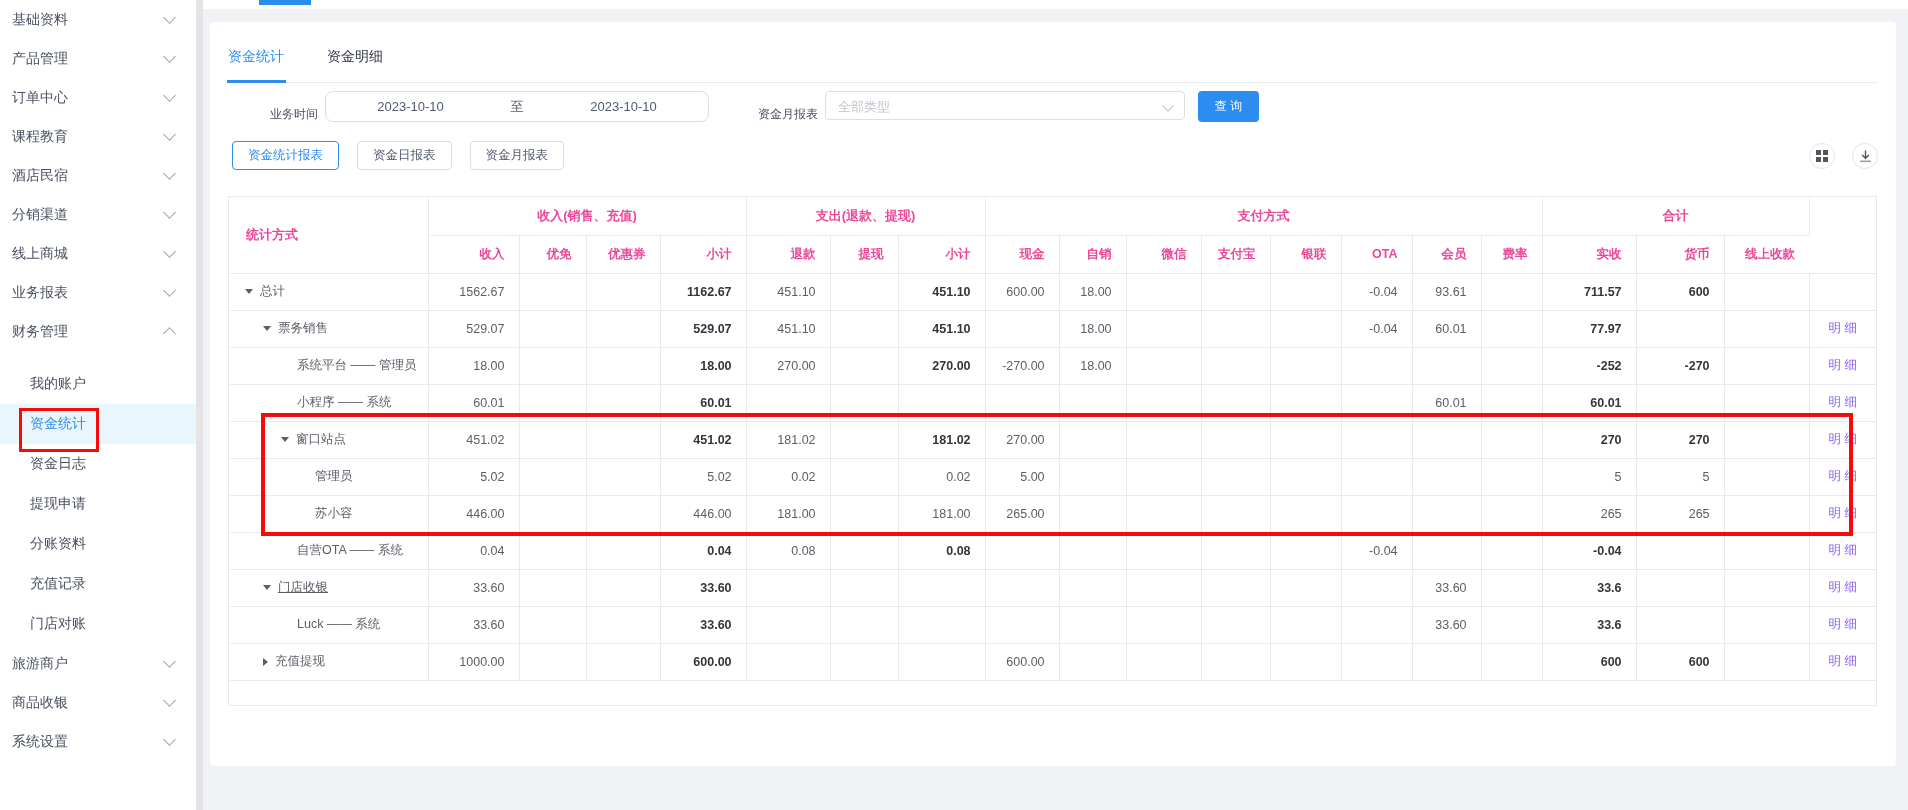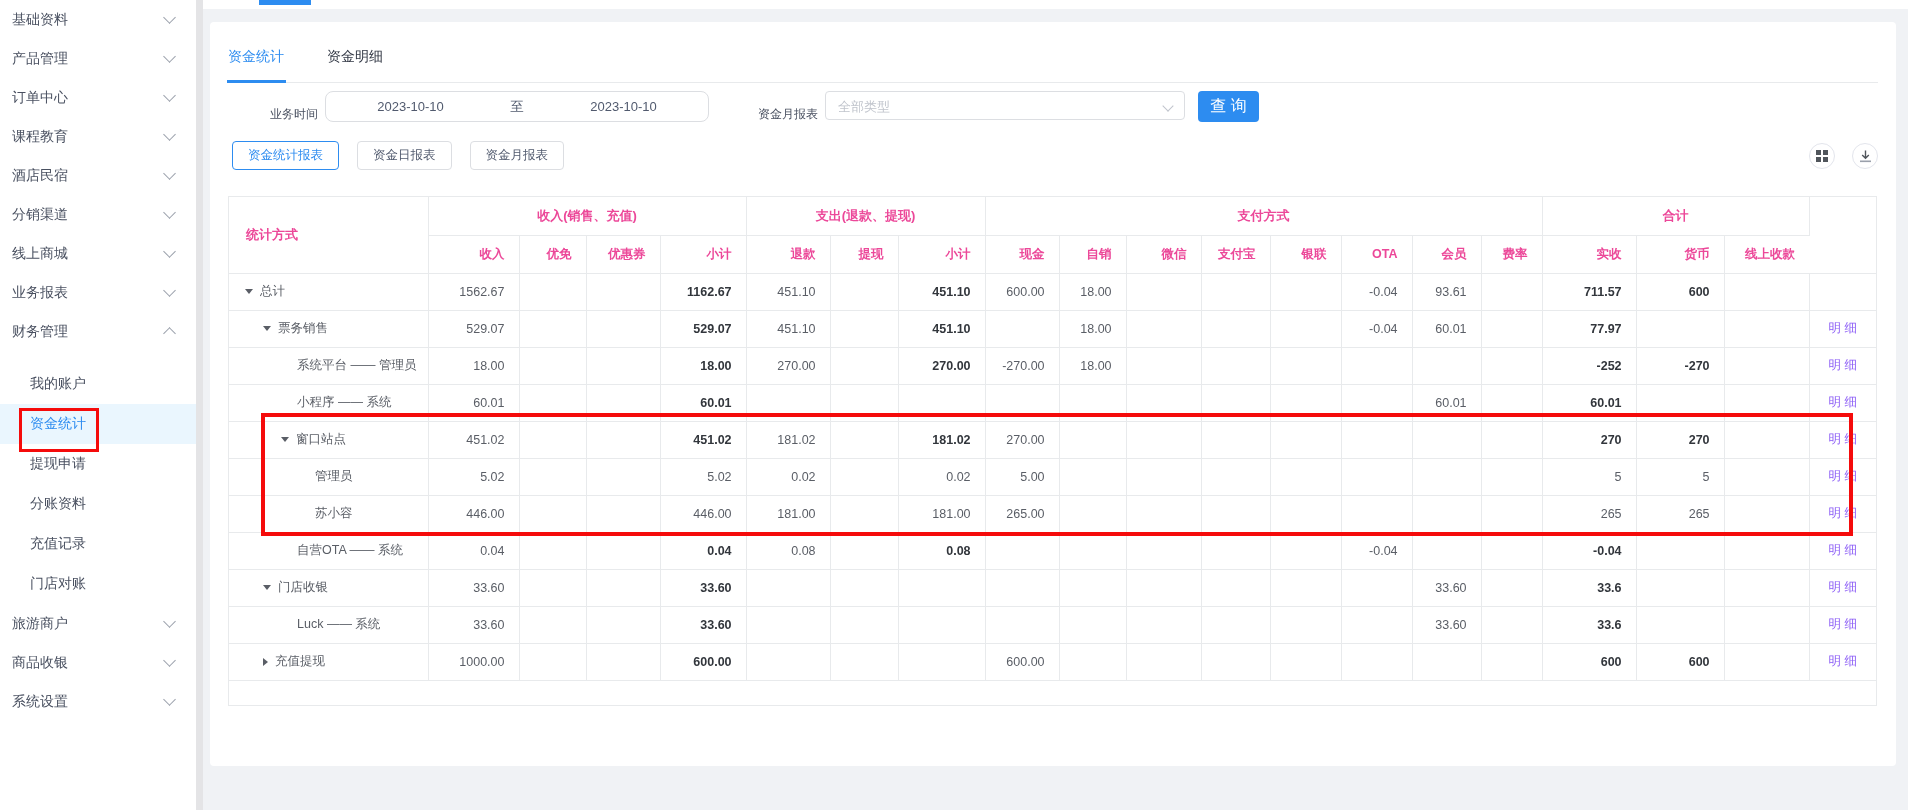--- a/index.html
+++ b/index.html
@@ -32,21 +32,21 @@
   
   #filters{position:absolute;left:0;top:69px;width:1686px;height:31px;}
   .flt-label{position:absolute;top:8px;height:31px;line-height:31px;font-size:12px;color:#495060;}
   #date-label{left:60px;}
   #date-box{position:absolute;left:115px;top:0;width:382px;height:29px;border:1px solid #dcdee2;border-radius:8px;background:#fff;display:flex;align-items:center;font-size:13px;color:#515a6e;cursor:pointer;}
   #date-box .d{flex:1;text-align:center;}
   #date-box .sep{width:44px;text-align:center;color:#515a6e;font-size:13.5px;}
   #type-label{left:548px;}
   #type-select{position:absolute;left:615px;top:0;width:360px;height:29px;border:1px solid #dcdee2;border-radius:4px;background:#fff;font-size:13px;color:#c0c4cc;line-height:29px;padding-left:12px;box-sizing:border-box;cursor:pointer;}
   #type-select .chev-s{position:absolute;right:12px;top:10px;width:7px;height:7px;border-right:1.4px solid #c0c4cc;border-bottom:1.4px solid #c0c4cc;transform:rotate(45deg);}
-  #query-btn{position:absolute;left:988px;top:0;width:61px;height:31px;background:#2d8cf0;border:none;border-radius:4px;color:#fff;font-size:16px;cursor:pointer;font-family:inherit;}
+  #query-btn{position:absolute;left:988px;top:0;width:61px;height:31px;background:#2d8cf0;border:none;border-radius:4px;color:#fff;font-size:12px;cursor:pointer;font-family:inherit;}
 
   
   #report-btns{position:absolute;left:22px;top:119px;display:flex;}
   .rbtn{height:29px;padding:0 15px;margin-right:18px;background:#fff;border:1px solid #dcdee2;border-radius:4px;font-size:12.5px;color:#515a6e;cursor:pointer;font-family:inherit;}
   .rbtn.active{border-color:#2d8cf0;color:#2d8cf0;}
 
   
   .icon-btn{position:absolute;top:121px;width:26px;height:26px;border:1px solid #e3e5ec;border-radius:50%;background:#fff;display:flex;align-items:center;justify-content:center;cursor:pointer;padding:0;}
   #grid-btn{left:1599px;}
   #download-btn{left:1642px;}
@@ -115,20 +115,23 @@
       </div>
       <div class="side-item group">
         <span>财务管理</span>
         <span class="chev up"></span>
       </div>
       <div class="side-item sub first-sub">
         <span>我的账户</span>
       </div>
       <div class="side-item sub active">
         <span>资金统计</span>
+      </div>
+      <div class="side-item sub">
+        <span>资金日志</span>
       </div>
       <div class="side-item sub">
         <span>提现申请</span>
       </div>
       <div class="side-item sub">
         <span>分账资料</span>
       </div>
       <div class="side-item sub">
         <span>充值记录</span>
       </div>
@@ -420,21 +423,21 @@
               <td class="num"></td>
               <td class="num">-0.04</td>
               <td class="num"></td>
               <td class="num"></td>
               <td class="num emph">-0.04</td>
               <td class="num"></td>
               <td class="num"></td>
               <td class="detail"><span class="detail-link">明 细</span></td>
             </tr>
             <tr>
-              <td class="label-cell" style="padding-left: 34px;"><span class="caret-down"></span><span>门店收银</span></td>
+              <td class="label-cell" style="padding-left: 34px; text-decoration: underline;"><span class="caret-down"></span><span>门店收银</span></td>
               <td class="num">33.60</td>
               <td class="num"></td>
               <td class="num"></td>
               <td class="num emph">33.60</td>
               <td class="num"></td>
               <td class="num"></td>
               <td class="num"></td>
               <td class="num"></td>
               <td class="num"></td>
               <td class="num"></td>

